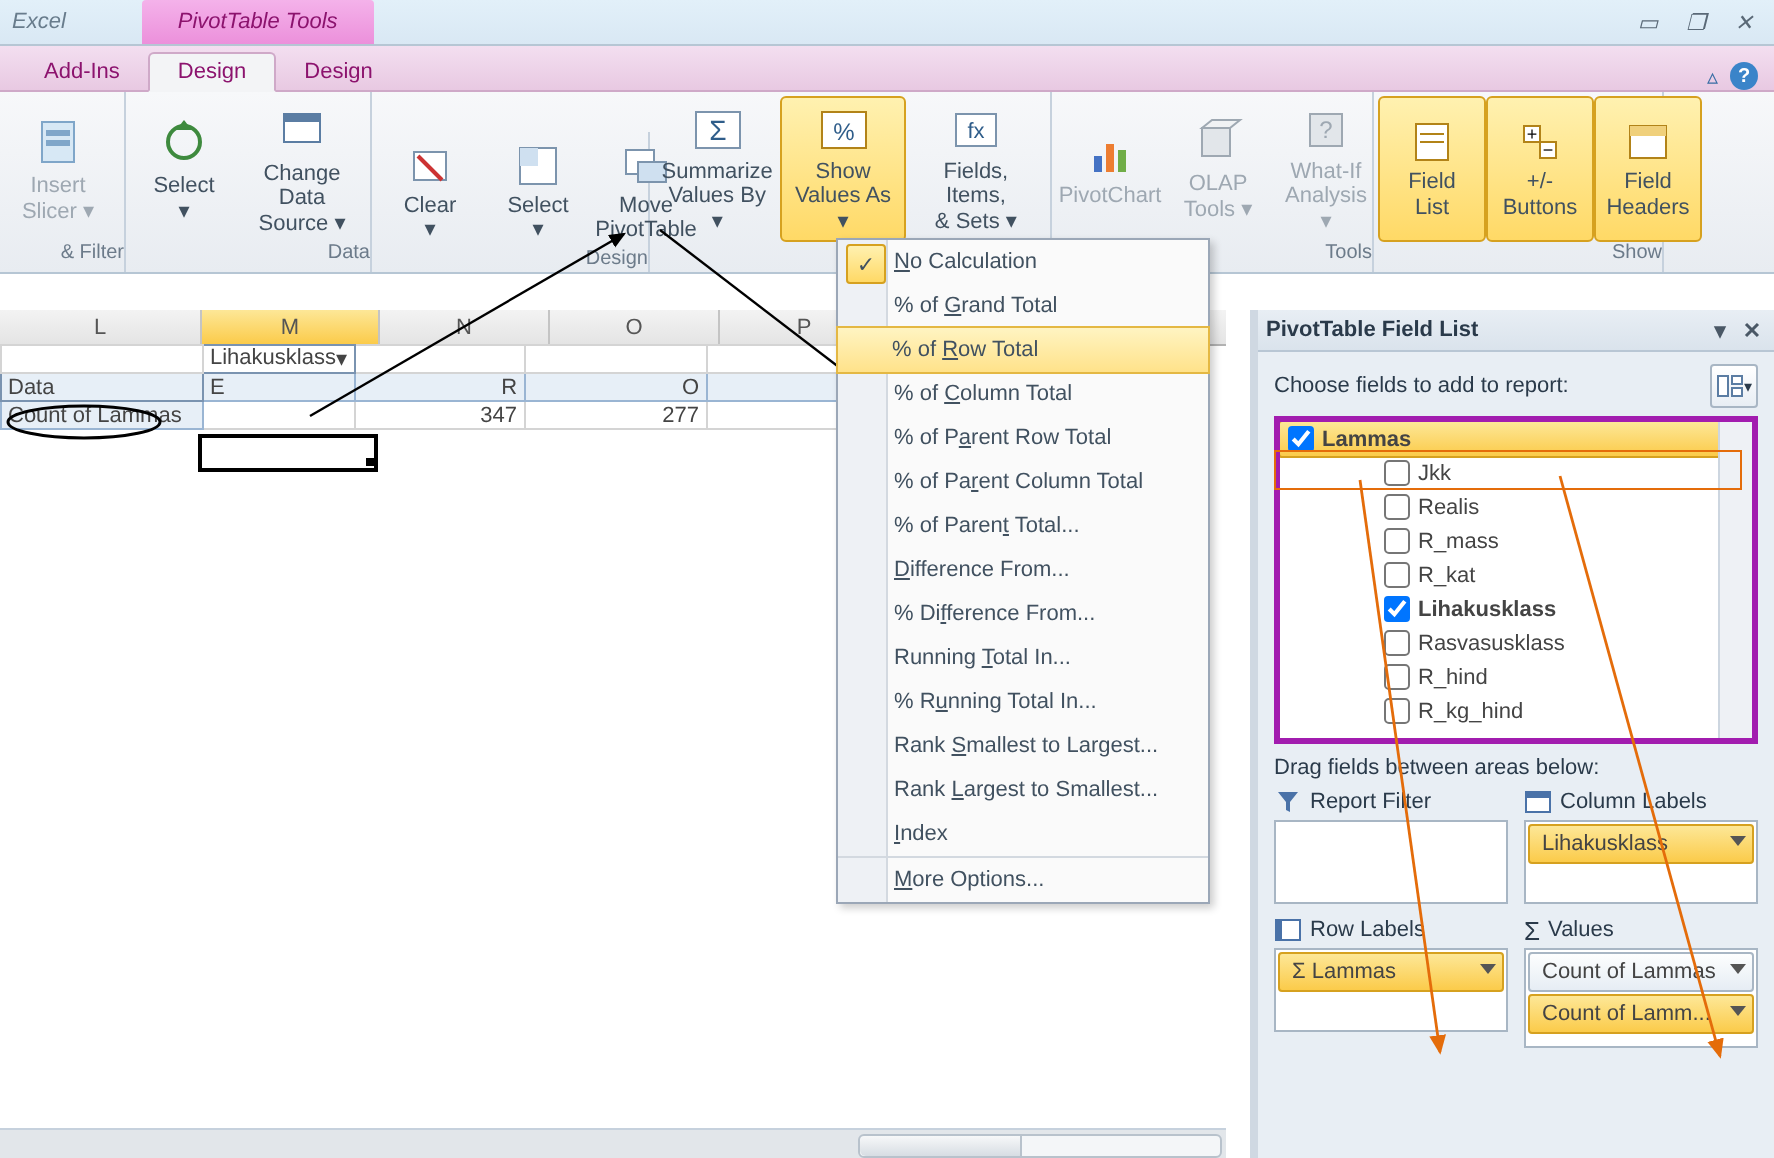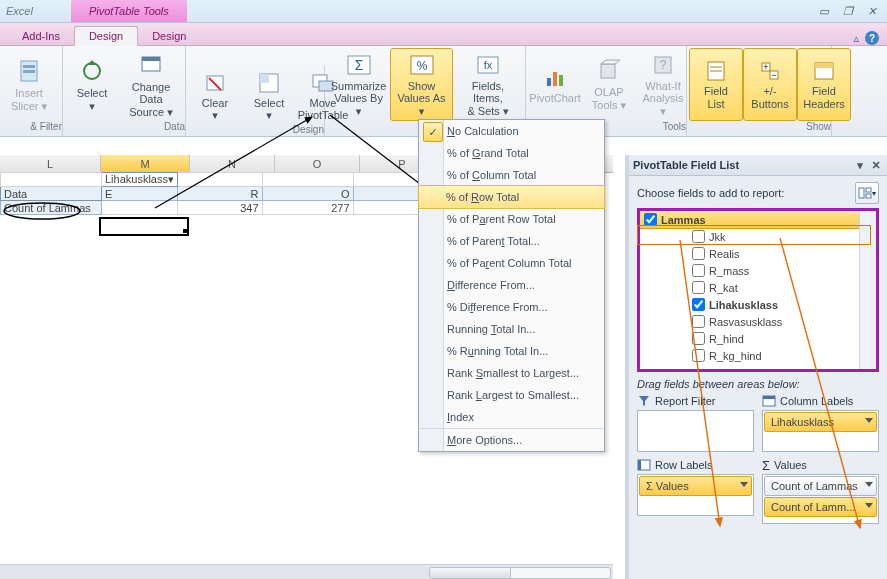--- a/index.html
+++ b/index.html
@@ -59,21 +59,21 @@
   .pane-hd .sp { margin-left:auto; display:flex; gap:2px; }
   .pane-hd .sp span { width:14px; text-align:center; color:#4a5866; }
   .pane-sec { padding:6px 8px 2px; color:#2a3a4a; display:flex; align-items:center; gap:6px; }
   .pane-sec .opt { margin-left:auto; width:22px; height:20px; border:1px solid #a8b6c4; background:linear-gradient(#fff,#e8eef4); border-radius:2px; display:flex; align-items:center; justify-content:center; }
   .fieldbox { margin:2px 8px; background:#fff; border:3px solid #a21caf; height:158px; overflow:hidden; position:relative; }
   .fld { display:flex; align-items:center; height:17px; padding:0 4px; gap:4px;margin-left:48px; }
   .fld input { margin:0; }
   .fld.top { background:linear-gradient(#fde797,#fbcb4a); border:1px solid #d6a11f; margin:-1px; border-radius:2px; font-weight:bold; }
   .fld.top .dd-arrow { margin-left:auto; padding-right:3px; color:#6b4e07;}
   .fieldbox .sb { position:absolute; right:0; top:0; bottom:0; width:16px; background:#eef1f5; border-left:1px solid #cdd6e0; }
-  .areas-hd { padding:4px 8px 2px; color:#2a3a4a;font-style:italic; }
+  .areas-hd { padding:4px 8px 2px; color:#2a3a4a; }
   .areas { display:grid; grid-template-columns:1fr 1fr; grid-template-rows:auto auto; gap:4px 8px; padding:0 8px 6px; }
   .area { display:flex; flex-direction:column; }
   .area .ah { display:flex; align-items:center; gap:4px; color:#2a3a4a; height:18px; }
   .area .ah svg { flex-shrink:0; }
   .area .box { height:38px; background:#fff; border:1px solid #a8b6c4; padding:1px; overflow:hidden; }
   .area .box.tall { height:46px; }
   .chip { height:18px; background:linear-gradient(#fdfefe,#e6edf4); border:1px solid #a8b6c4; border-radius:2px; display:flex; align-items:center; padding:0 14px 0 6px; position:relative; margin-bottom:1px; white-space:nowrap; overflow:hidden; }
   .chip.orange { background:linear-gradient(#fde797,#fbcb4a); border-color:#d6a11f; }
   .chip .ar { position:absolute; right:3px; top:5px; width:0; height:0; border-left:4px solid transparent; border-right:4px solid transparent; border-top:5px solid #555; }
   
@@ -258,34 +258,34 @@
 
 <div class="dropdown">
   <div class="dd-gutter"></div>
   <div class="dd">
       <span class="chk">✓</span>
       <span><u>N</u>o Calculation</span>
     </div>
   <div class="dd">
       <span>% of <u>G</u>rand Total</span>
     </div>
-  <div class="dd">
-      <span>% of <u>C</u>olumn Total</span>
-    </div>
   <div class="dd hilite">
       <span>% of <u>R</u>ow Total</span>
     </div>
   <div class="dd">
+      <span>% of <u>C</u>olumn Total</span>
+    </div>
+  <div class="dd">
       <span>% of P<u>a</u>rent Row Total</span>
     </div>
   <div class="dd">
+      <span>% of Pa<u>r</u>ent Column Total</span>
+    </div>
+  <div class="dd">
       <span>% of Paren<u>t</u> Total...</span>
-    </div>
-  <div class="dd">
-      <span>% of Pa<u>r</u>ent Column Total</span>
     </div>
   <div class="dd">
       <span><u>D</u>ifference From...</span>
     </div>
   <div class="dd">
       <span>% Di<u>f</u>ference From...</span>
     </div>
   <div class="dd">
       <span>Running <u>T</u>otal In...</span>
     </div>
@@ -460,21 +460,21 @@
     <div class="area">
       <div class="ah">
           <svg width="14" height="14">
             <rect x="1" y="2" width="12" height="10" fill="#fff" stroke="#4a72a8"></rect>
             <rect x="1" y="2" width="3" height="10" fill="#4a72a8"></rect>
           </svg>
           <span>Row Labels</span>
         </div>
       <div class="box">
         <div class="chip orange">
-            <span>Σ  Values</span>
+            <span>Σ  Lammas</span>
             <span class="ar"></span>
           </div>
       </div>
     </div>
     <div class="area">
       <div class="ah">
           <span style="font-size:13px;">Σ</span>
           <span>Values</span>
         </div>
       <div class="box tall">

